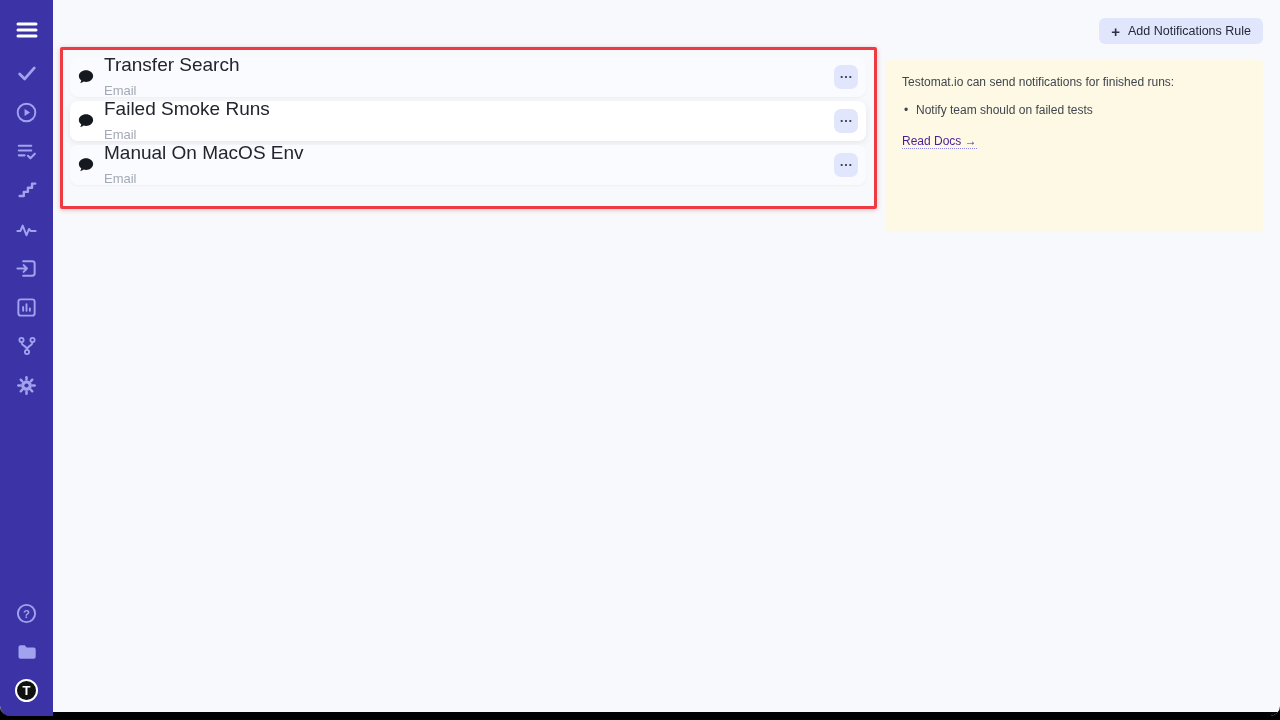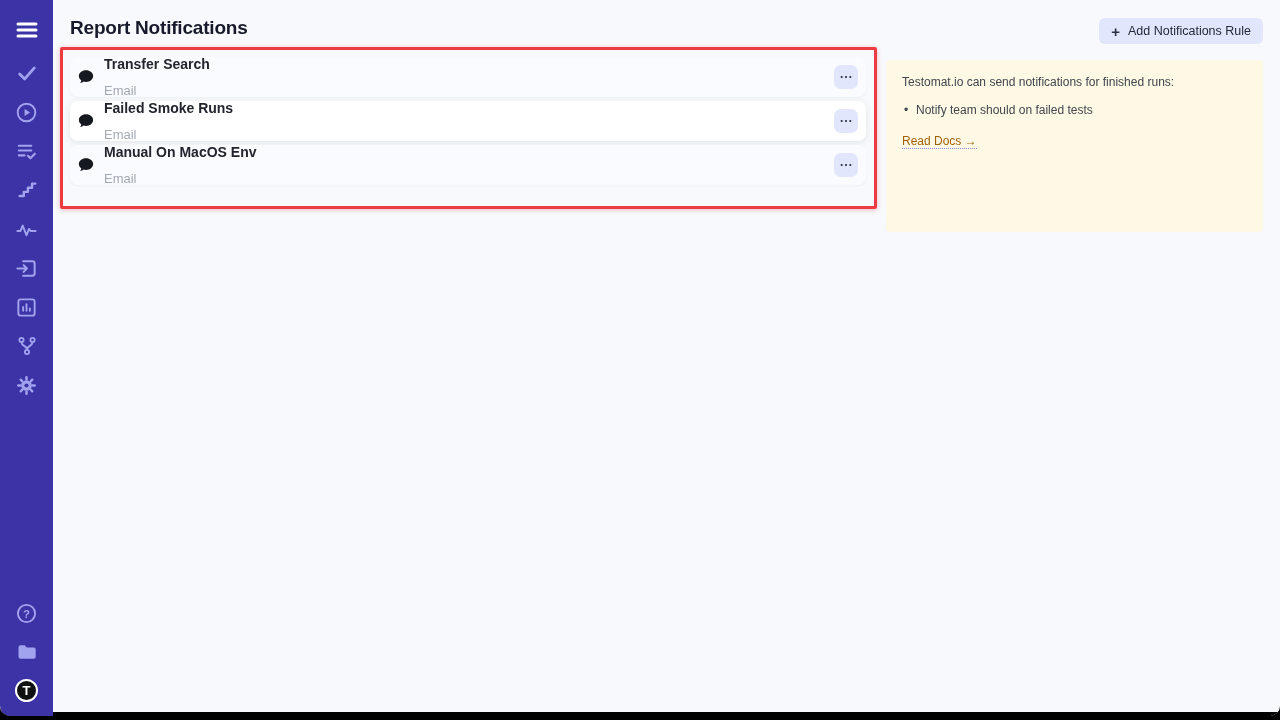--- a/index.html
+++ b/index.html
@@ -42,35 +42,35 @@
                 box-shadow:0 1px 5px rgba(205,45,55,.30); z-index:4; }
 
   
   .rules { position:absolute; left:17px; top:57px; width:796px; }
   .rule-row { height:40px; margin-bottom:4px; border-radius:8px; background:#fafbfe;
               display:flex; align-items:center; padding:0 8px 0 7px;
               box-shadow:0 1px 2px rgba(60,64,90,.05); cursor:pointer; }
   .rule-row.highlight { background:#ffffff; box-shadow:0 2px 7px rgba(60,64,90,.10);justify-content:space-between; }
   .bubble { width:18px; height:18px; margin-right:9px; flex:0 0 auto; }
   .rule-text { display:flex; flex-direction:column; justify-content:center; }
-  .rule-title { font-size:14px; font-weight:bold; color:#22252e; line-height:15px; }
+  .rule-title { font-size:19px; font-weight:normal; color:#22252e; line-height:15px; }
   .rule-channel { font-size:13px; color:#a3a9b5; line-height:13px; margin-top:12px; }
   .dots-btn { margin-left:auto; width:24px; height:24px; border:none; border-radius:7px;
               background:#e2e6fc; color:#3f4757; font-size:13px; font-weight:bold;
               line-height:22px; text-align:center; cursor:pointer; font-family:inherit; }
 
   
   .info-panel { position:absolute; right:17px; top:60px; width:377px; height:172px;
                 background:#fdf9e4; border-radius:4px; padding:15px 16px;
                 font-size:12px; color:#41454e; }
   .info-intro { margin-bottom:14px; }
   .info-list { list-style:none; }
   .info-list li { position:relative; padding-left:14px; margin-bottom:7.5px; }
   .info-list li::before { content:"•"; position:absolute; left:2px; top:0; color:#41454e; }
-  .read-docs { display:inline-block; margin-top:9px; color:#a16207; text-decoration:none;
+  .read-docs { display:inline-block; margin-top:9px; color:#4c1d95; text-decoration:none;
                border-bottom:1px dotted #8a86ec; cursor:pointer; }
 
   .bottom-bar { position:absolute; left:0; bottom:0; width:1280px; height:4px; background:#000; }
 </style>
 </head>
 <body>
 
 <div class="screen">
 
   <aside class="sidebar">
@@ -157,21 +157,20 @@
         <svg width="24" height="24" viewBox="0 0 24 24" fill="currentColor">
             <path d="M3.5 7.2a2 2 0 0 1 2-2h4.2l2 2.4h7a2 2 0 0 1 2 2v7.2a2 2 0 0 1-2 2H5.5a2 2 0 0 1-2-2z"></path>
           </svg>
       </button>
       <div class="logo-badge">T</div>
     </div>
   </aside>
 
   <main class="main">
 
-    <h1 class="page-title">Report Notifications</h1>
 
     <button class="add-btn">
       <span class="plus">+</span>
       <span>Add Notifications Rule</span>
     </button>
 
     <div class="annotation"></div>
 
     <section class="rules">
 

